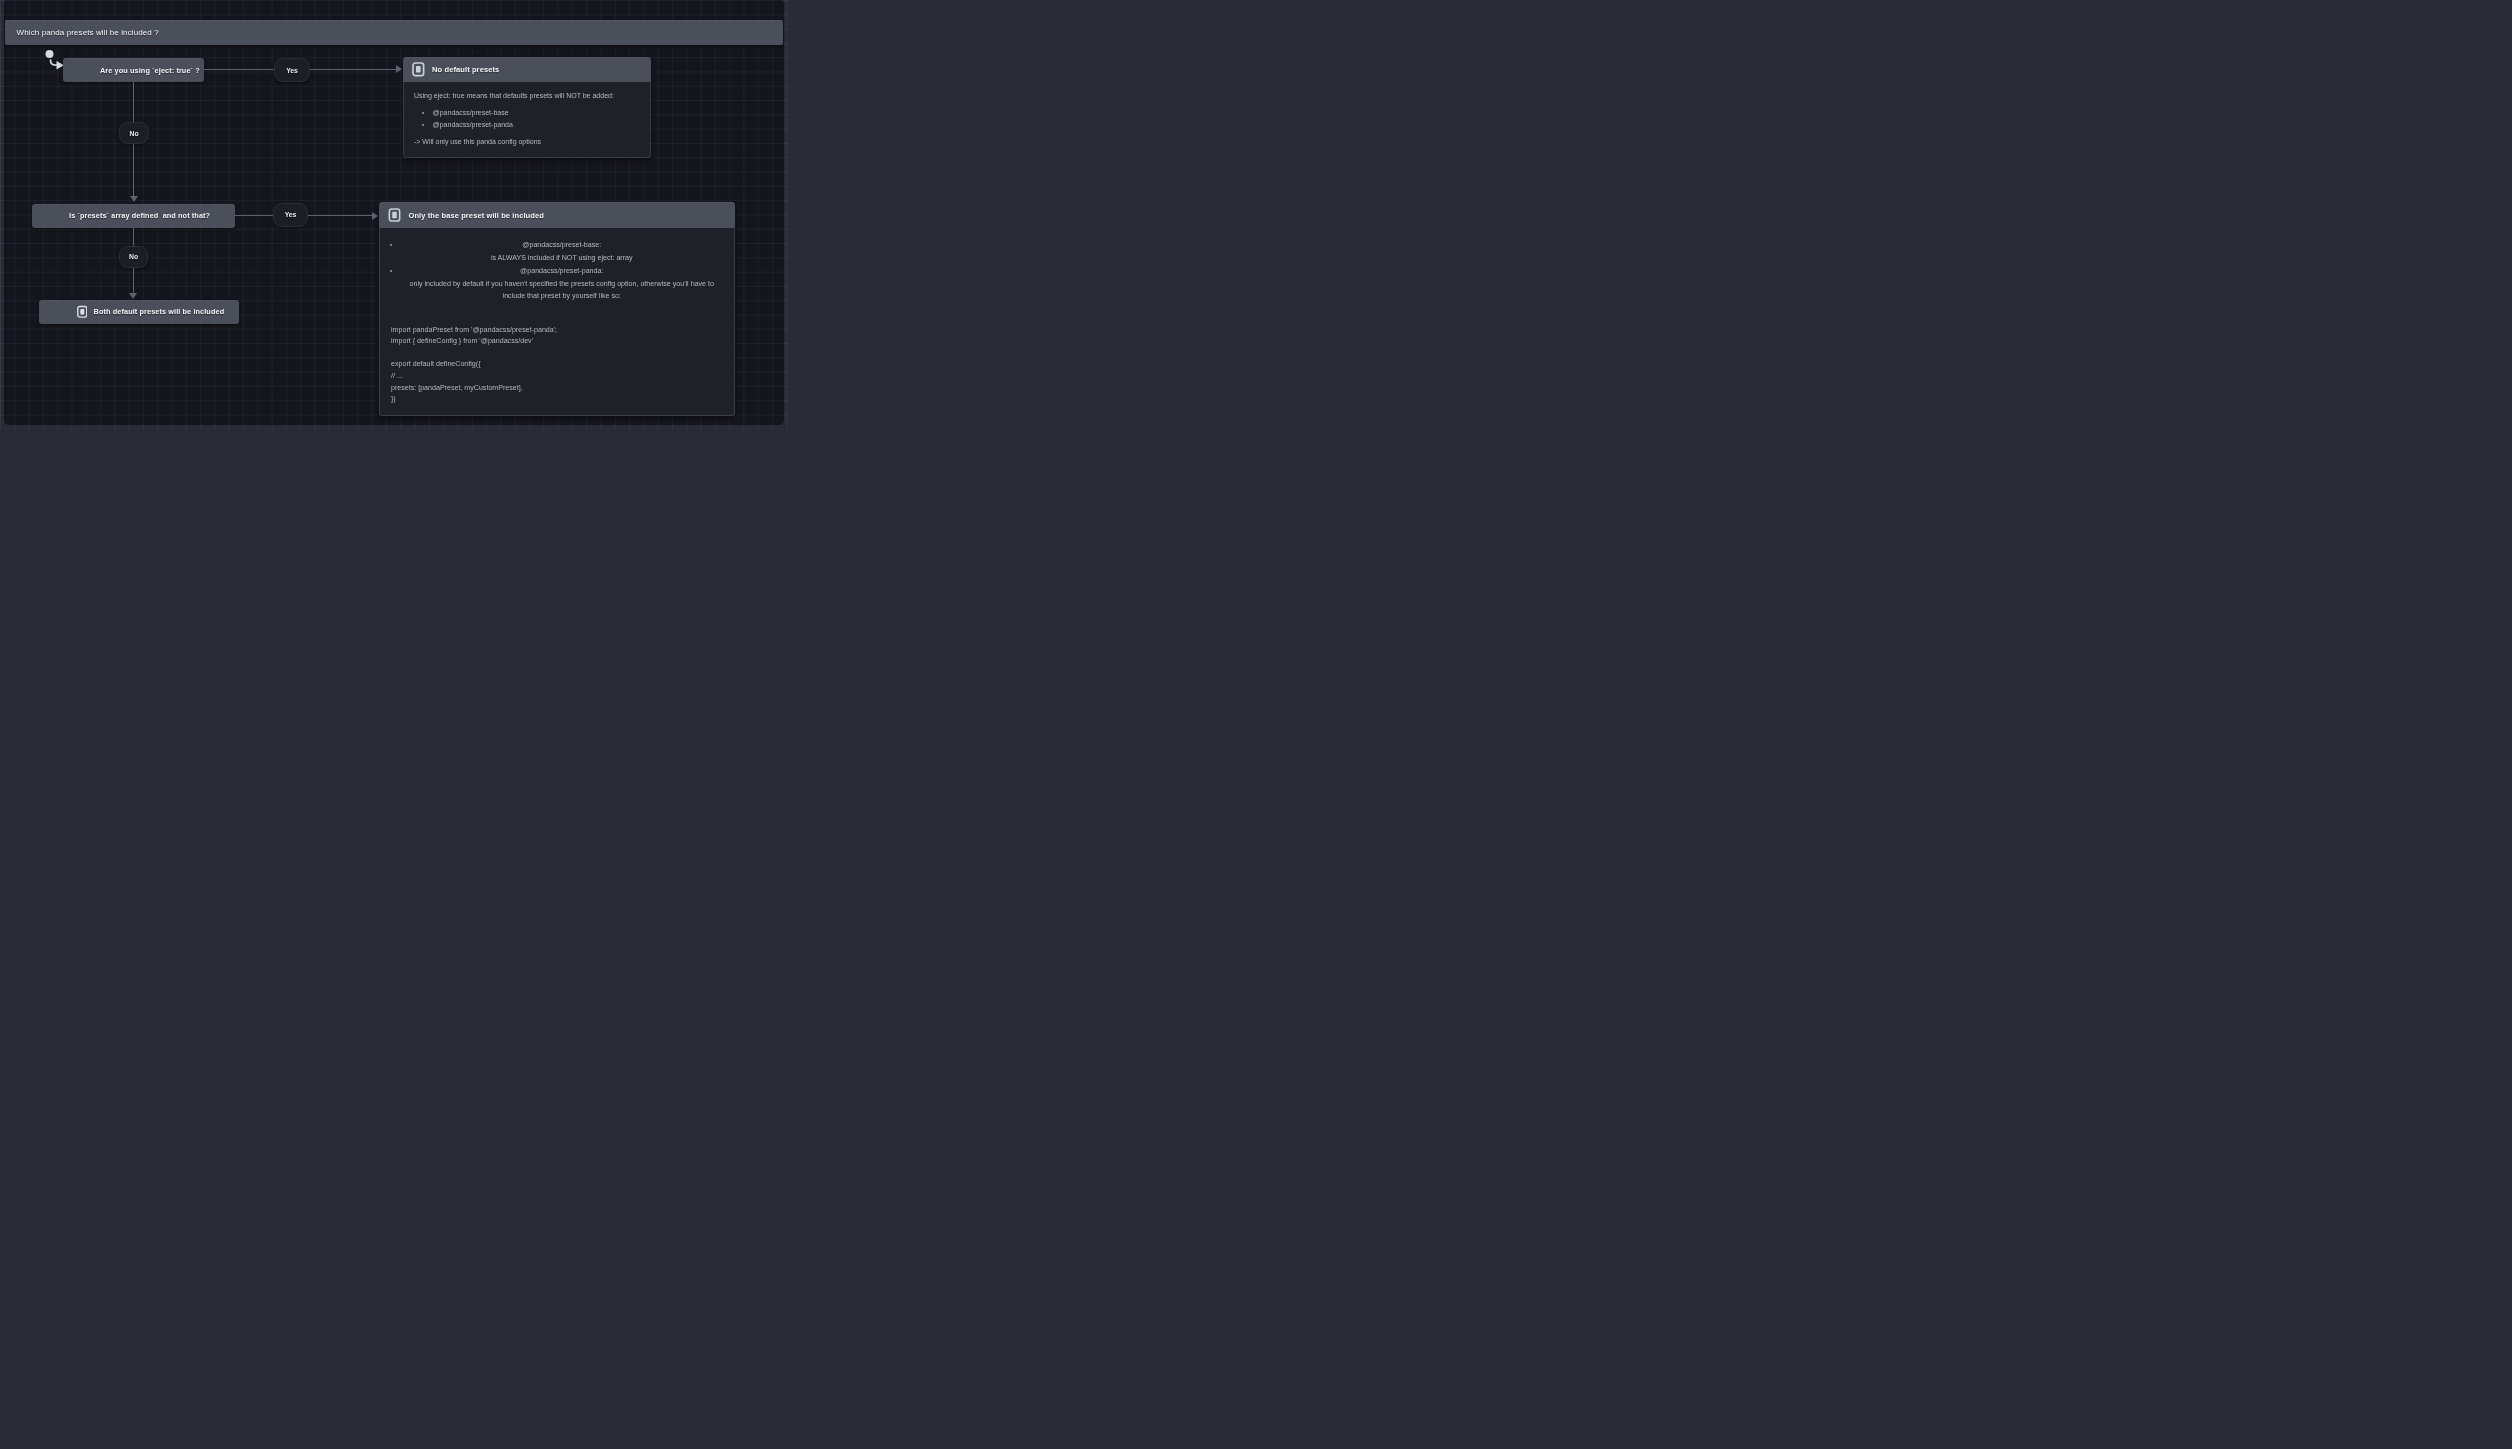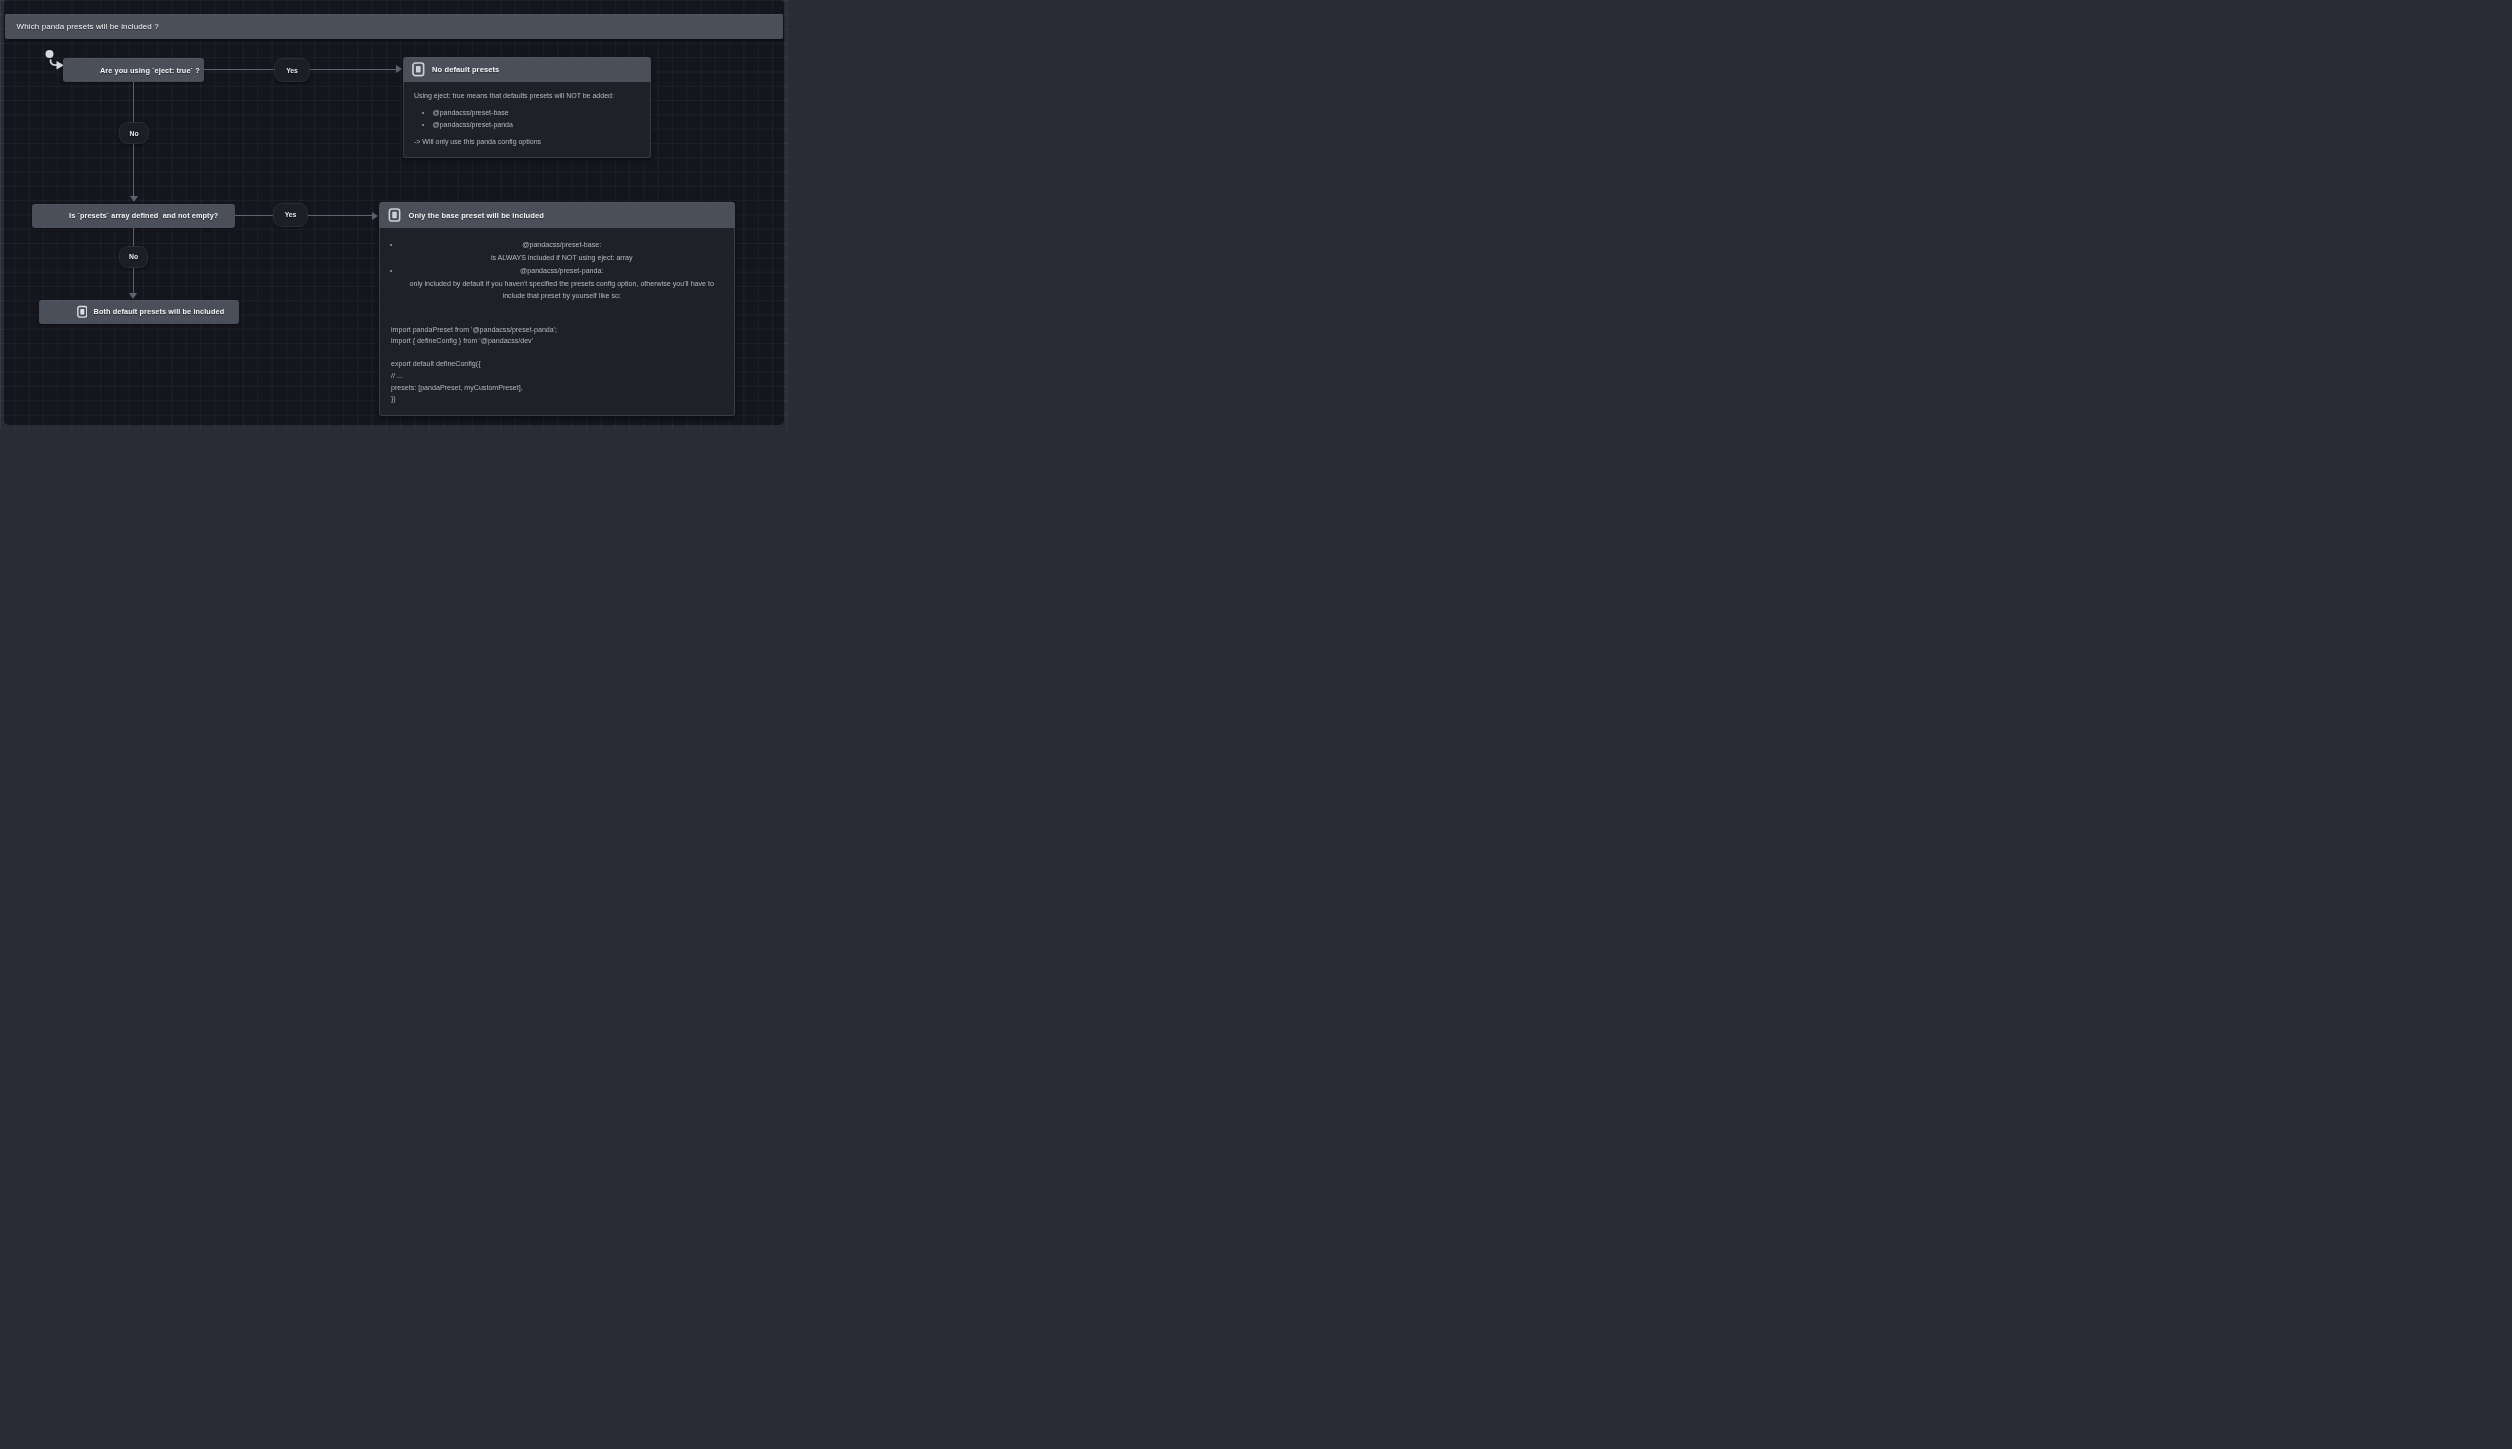--- a/index.html
+++ b/index.html
@@ -26,21 +26,21 @@
     background-image:
       linear-gradient(rgba(125,133,152,0.085) 0.5px, transparent 0.5px),
       linear-gradient(90deg, rgba(125,133,152,0.085) 0.5px, transparent 0.5px);
     background-size: 14.3px 14.3px;
     background-position: -4px 0;
     border-radius: 3px 3px 5px 5px;
   }
 
   .titlebar {
     position: absolute;
-    left: 1px; right: 1px; top: 14px; height: 25px;
+    left: 1px; right: 1px; top: 20px; height: 25px;
     background: #4b4f5a;
     border-radius: 2px;
     display: flex; align-items: center;
     padding-left: 11.6px;
     box-shadow: 0 1.5px 3px rgba(0,0,0,0.40), inset 0 0.5px 0 rgba(255,255,255,0.10);
   }
   .titlebar .title {
     color: #f4f5f7; font-size: 8px; font-weight: 500; letter-spacing: 0.1px;
     text-shadow: 0 0.5px 1px rgba(0,0,0,0.45);
   }
@@ -182,21 +182,21 @@
     </div>
 
     <div class="edge-v" style="left:129px; top:82px; height:40px;"></div>
     <div class="pill" style="left:115px; top:122px; width:30px; height:22px;">
       <span>No</span>
     </div>
     <div class="edge-v" style="left:129px; top:144px; height:52px;"></div>
     <div class="arrow-down" style="left:126px; top:196px;"></div>
 
     <div class="node" style="left:28px; top:204px; width:203px; height:23.6px;">
-      <span class="label">Is `presets` array defined  and not empty?</span>
+      <span class="label">Is `presets` array defined  and not that?</span>
     </div>
 
     <div class="edge-h" style="left:231px; top:215px; width:38px;"></div>
     <div class="pill" style="left:269px; top:203px; width:35px; height:23.6px;">
       <span>Yes</span>
     </div>
     <div class="edge-h" style="left:304px; top:215px; width:64px;"></div>
     <div class="arrow-right" style="left:368px; top:212px;"></div>
 
     <div class="box box-base-only">

